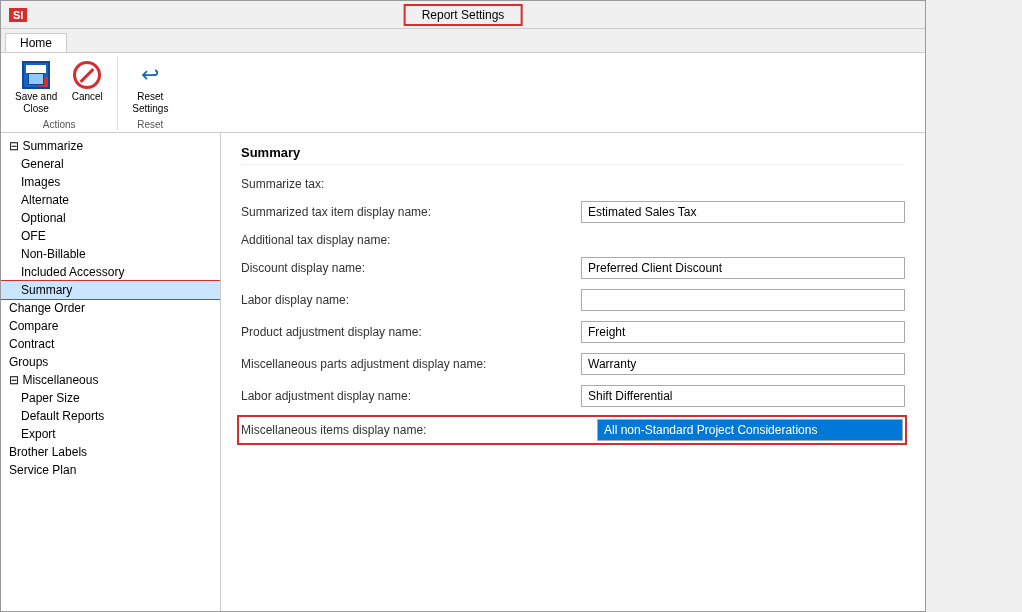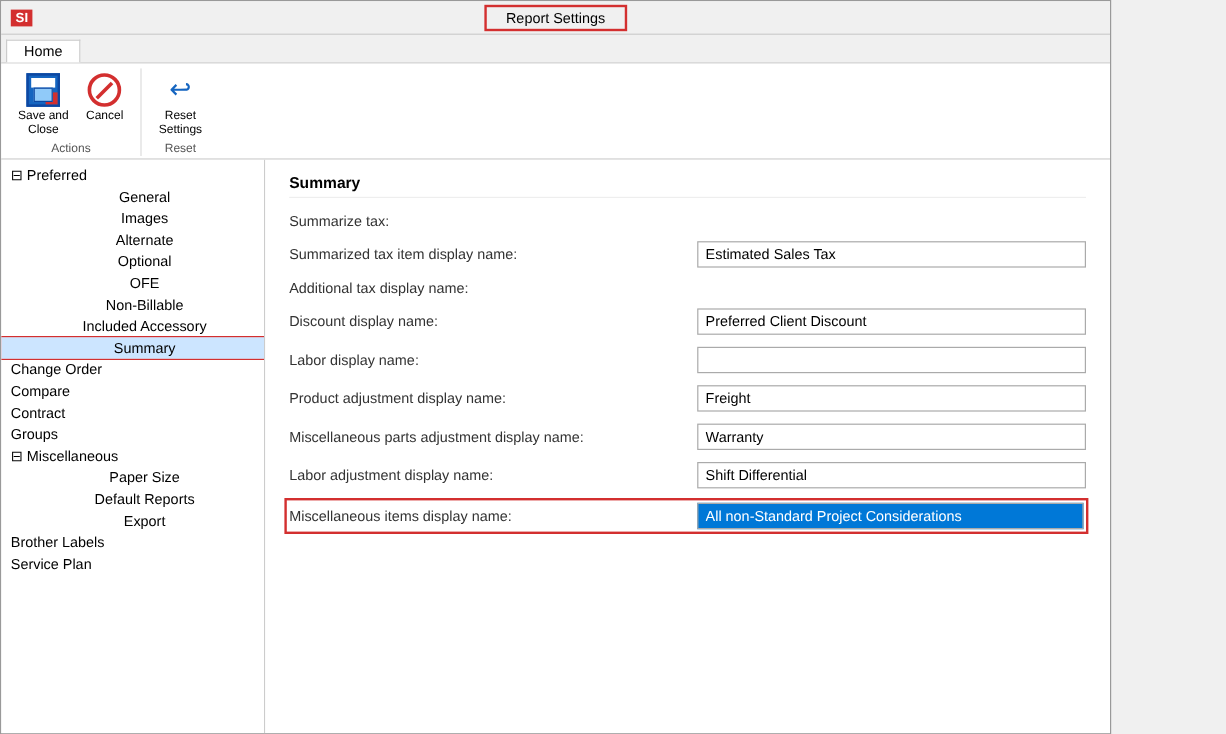--- a/index.html
+++ b/index.html
@@ -31,21 +31,21 @@
     .cancel-icon-line { width: 18px; height: 3px; background: #d32f2f; transform: rotate(-45deg); }
 
     .reset-icon { font-size: 22px; color: #1565c0; }
 
     .main-area { display: flex; flex: 1; overflow: hidden; }
 
     .sidebar { width: 220px; background: white; border-right: 1px solid #ccc; overflow-y: auto; padding: 4px 0; flex-shrink: 0; }
     .tree-item { padding: 2px 0 2px 8px; cursor: pointer; white-space: nowrap; }
     .tree-item.selected { background: #cce5ff; }
     .tree-item.selected { outline: 1px solid #d32f2f; }
-    .tree-indent-1 { padding-left: 20px; text-align: center; }
+    .tree-indent-1 { padding-left: 20px; }
 
     .content-area { flex: 1; background: white; overflow-y: auto; padding: 12px 20px; }
     .content-title { font-size: 13px; font-weight: bold; margin-bottom: 12px; border-bottom: 1px solid #eee; padding-bottom: 4px; }
 
     .form-row { display: flex; align-items: center; margin-bottom: 10px; }
     .form-label { width: 340px; font-size: 12px; color: #333; flex-shrink: 0; }
     .form-control { flex: 1; }
 
     .select-control { border: 1px solid #aaa; background: white; padding: 2px 4px; font-size: 12px; height: 22px; min-width: 80px; display: flex; align-items: center; justify-content: space-between; cursor: pointer; width: 90px; }
     .select-arrow { font-size: 10px; }
@@ -107,21 +107,21 @@
           </div>
         </div>
         <div class="ribbon-group-label">Reset</div>
       </div>
     </div>
   </div>
 
   <div class="main-area">
 
     <div class="sidebar">
-      <div class="tree-item">⊟ Preferred</div>
+      <div class="tree-item">⊟ Summarize</div>
       <div class="tree-item tree-indent-1">General</div>
       <div class="tree-item tree-indent-1">Images</div>
       <div class="tree-item tree-indent-1">Alternate</div>
       <div class="tree-item tree-indent-1">Optional</div>
       <div class="tree-item tree-indent-1">OFE</div>
       <div class="tree-item tree-indent-1">Non-Billable</div>
       <div class="tree-item tree-indent-1">Included Accessory</div>
       <div class="tree-item tree-indent-1 selected">Summary</div>
       <div class="tree-item">Change Order</div>
       <div class="tree-item">Compare</div>
@@ -181,21 +181,21 @@
         </div>
       </div>
 
       <div class="form-row">
         <div class="form-label">Labor adjustment display name:</div>
         <div class="form-control">
           <input type="text" class="text-input" value="Shift Differential" style="">
         </div>
       </div>
 
-      <div class="form-row row-highlighted" style="padding: 2px; margin-left: -2px;">
+      <div class="form-row row-highlighted" style="padding: 2px; margin-left: -2px; gap: 16px;">
         <div class="form-label">Miscellaneous items display name:</div>
         <div class="form-control">
           <input type="text" class="text-input highlighted" value="All non-Standard Project Considerations" style="">
         </div>
       </div>
 
     </div>
   </div>
 </div>
 

